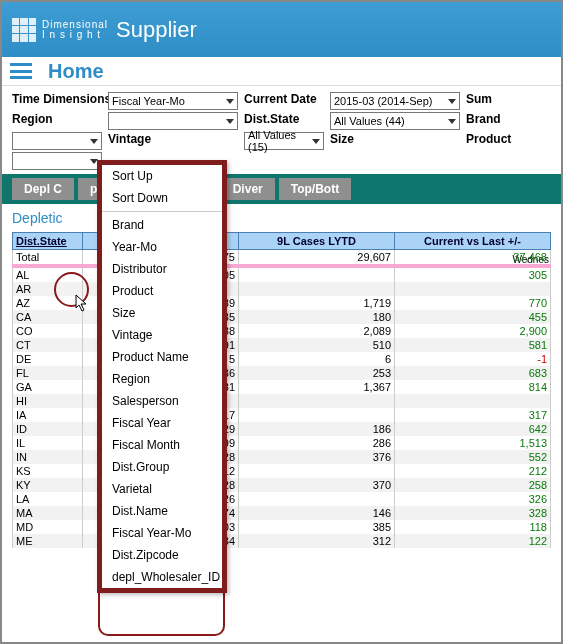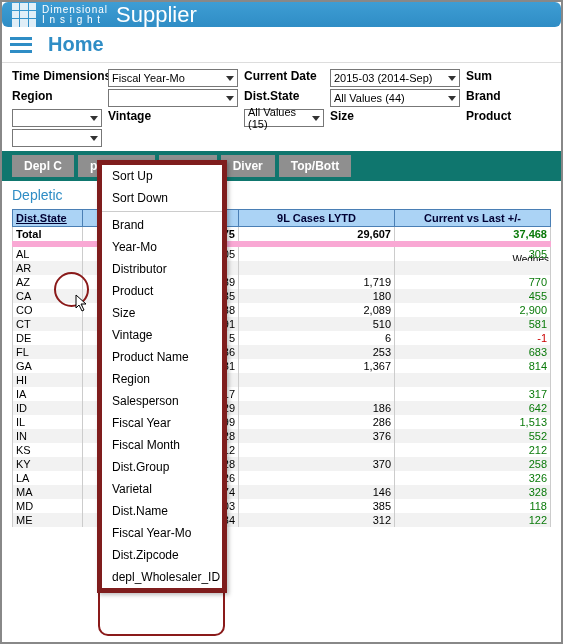--- a/index.html
+++ b/index.html
@@ -1,42 +1,42 @@
 <!DOCTYPE html>
 <html><head>
 <meta charset="utf-8">
 <style>
   * { box-sizing: border-box; margin: 0; padding: 0; }
   body { font-family: Arial, sans-serif; font-size: 12px; background: #fff; width: 563px; height: 644px; overflow: hidden; position: relative; border: 2px solid #888; }
-  .header-bar { background: linear-gradient(#3e9dd4, #2f8dc5); color: #fff; height: 25px; display: flex; align-items: center; padding: 0 10px; border-radius: 6px; }
+  .header-bar { background: linear-gradient(#3e9dd4, #2f8dc5); color: #fff; height: 55px; display: flex; align-items: center; padding: 0 10px; }
   .logo-box { display: flex; align-items: center; gap: 6px; }
   .logo-cubes { width: 24px; height: 24px; display: grid; grid-template-columns: repeat(3,1fr); grid-template-rows: repeat(3,1fr); gap: 1px; }
   .logo-cubes span { background: #fff; opacity: 0.85; }
   .logo-text { font-size: 10px; line-height: 10px; letter-spacing: 1px; }
   .app-title { font-size: 22px; font-weight: 300; margin-left: 8px; }
-  .nav-bar { display: flex; align-items: center; height: 36px; border-bottom: 1px solid #ddd; padding: 0 8px; }
+  .nav-bar { display: flex; align-items: center; height: 29px; border-bottom: 1px solid #ddd; padding: 0 8px; }
   .hamburger { width: 22px; height: 16px; display: flex; flex-direction: column; justify-content: space-between; cursor: pointer; margin-right: 16px; }
   .hamburger span { height: 3px; background: #2f8dc5; display: block; }
   .page-title { color: #2f8dc5; font-size: 20px; font-weight: bold; }
   .filters { padding: 6px 10px 4px 10px; display: grid; grid-template-columns: 90px 130px 80px 130px auto; gap: 2px 6px; font-size: 12px; position: relative; }
   .filters label { font-weight: bold; white-space: nowrap; }
   .filter-select { border: 1px solid #777; height: 18px; display: flex; align-items: center; justify-content: space-between; padding: 0 3px; font-size: 11px; background: #fff; cursor: pointer; }
   .filter-select .caret { width: 0; height: 0; border-left: 4px solid transparent; border-right: 4px solid transparent; border-top: 5px solid #333; }
   .right-col-label { font-weight: bold; }
   .tab-bar { display: flex; gap: 4px; padding: 4px 10px; background: #0f766e; }
   .tab { background: #8f8f8f; color: #fff; padding: 4px 12px; font-size: 12px; font-weight: bold; cursor: pointer; white-space: nowrap; }
   .section-title { color: #2f8dc5; font-weight: normal; font-size: 14px; padding: 6px 10px; }
   .date-label { position: absolute; right: 12px; top: 252px; font-size: 10px; }
   .table-wrap { padding: 0 10px; position: relative; }
   table { border-collapse: collapse; width: 100%; font-size: 11px; table-layout: fixed; }
   th { background: #abd3f5; border: 1px solid #4a7fb5; padding: 2px 3px; text-align: center; font-weight: bold; color: #003; }
   th.first { text-align: left; text-decoration: underline; }
   td { border-left: 1px solid #ccc; border-right: 1px solid #ccc; padding: 1px 3px; text-align: right; }
   td.first { text-align: left; }
-  tr.total td { font-weight: bold; border-bottom: 6px solid #f9a8d4; }
+  tr.total td { font-weight: normal; border-bottom: 4px solid #f9a8d4; }
   tr.row:nth-child(odd) td { background: #f2f2f2; }
   .pos { color: #0a7a0a; }
   .neg { color: #c00; }
   
   .context-menu { position: absolute; left: 95px; top: 158px; width: 130px; background: #fff; border: 5px solid #7f1d1d; box-shadow: 2px 2px 4px rgba(0,0,0,0.25); z-index: 50; font-size: 12px; }
   .context-menu .item { padding: 4px 10px; cursor: pointer; white-space: nowrap; }
   .context-menu hr { border: none; border-top: 1px solid #ccc; margin: 2px 0; }
   .dim-highlight { position: absolute; border: 2px solid #8a1a1a; border-radius: 10px; pointer-events: none; }
   .col-highlight { position: absolute; left: 52px; top: 270px; width: 35px; height: 35px; border: 2px solid #8a1a1a; border-radius: 50%; z-index: 60; pointer-events: none; }
   .cursor { position: absolute; left: 73px; top: 292px; z-index: 70; pointer-events: none; }

